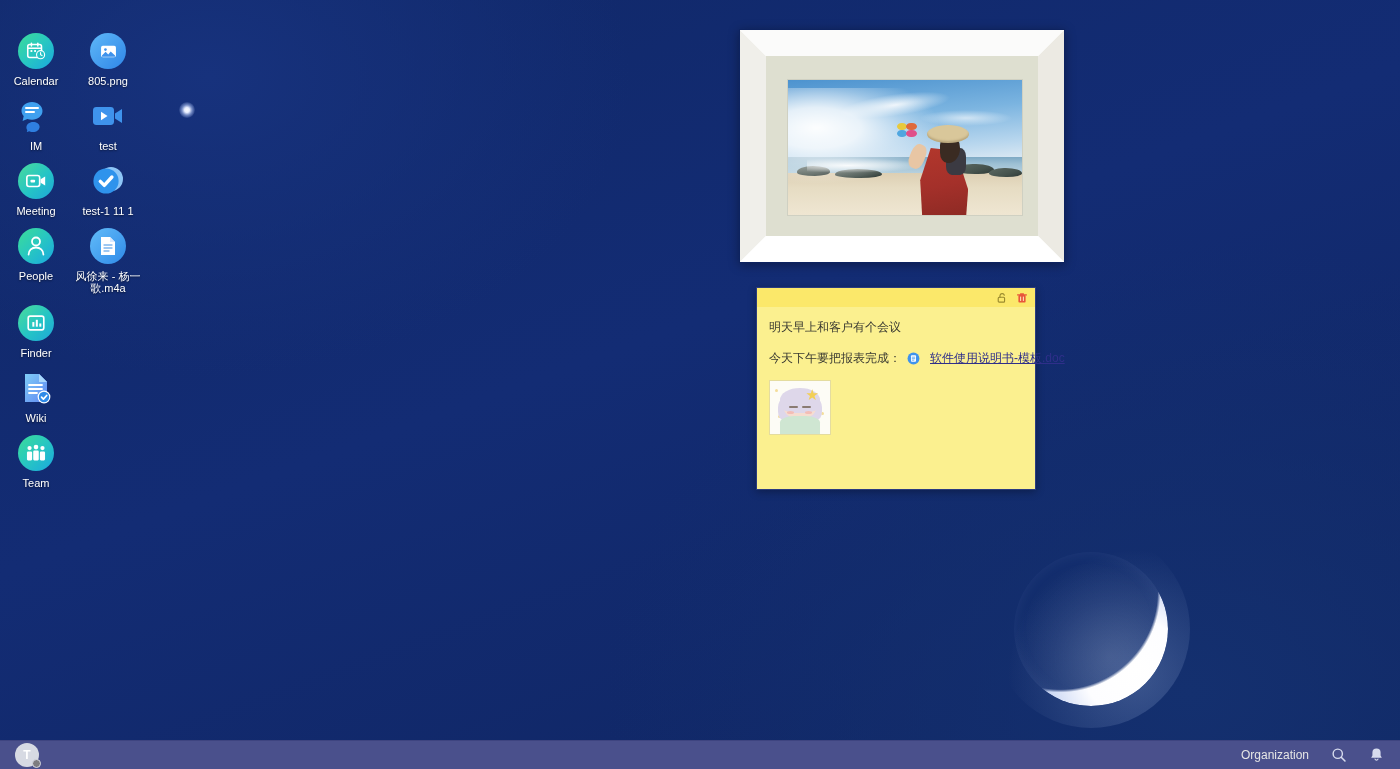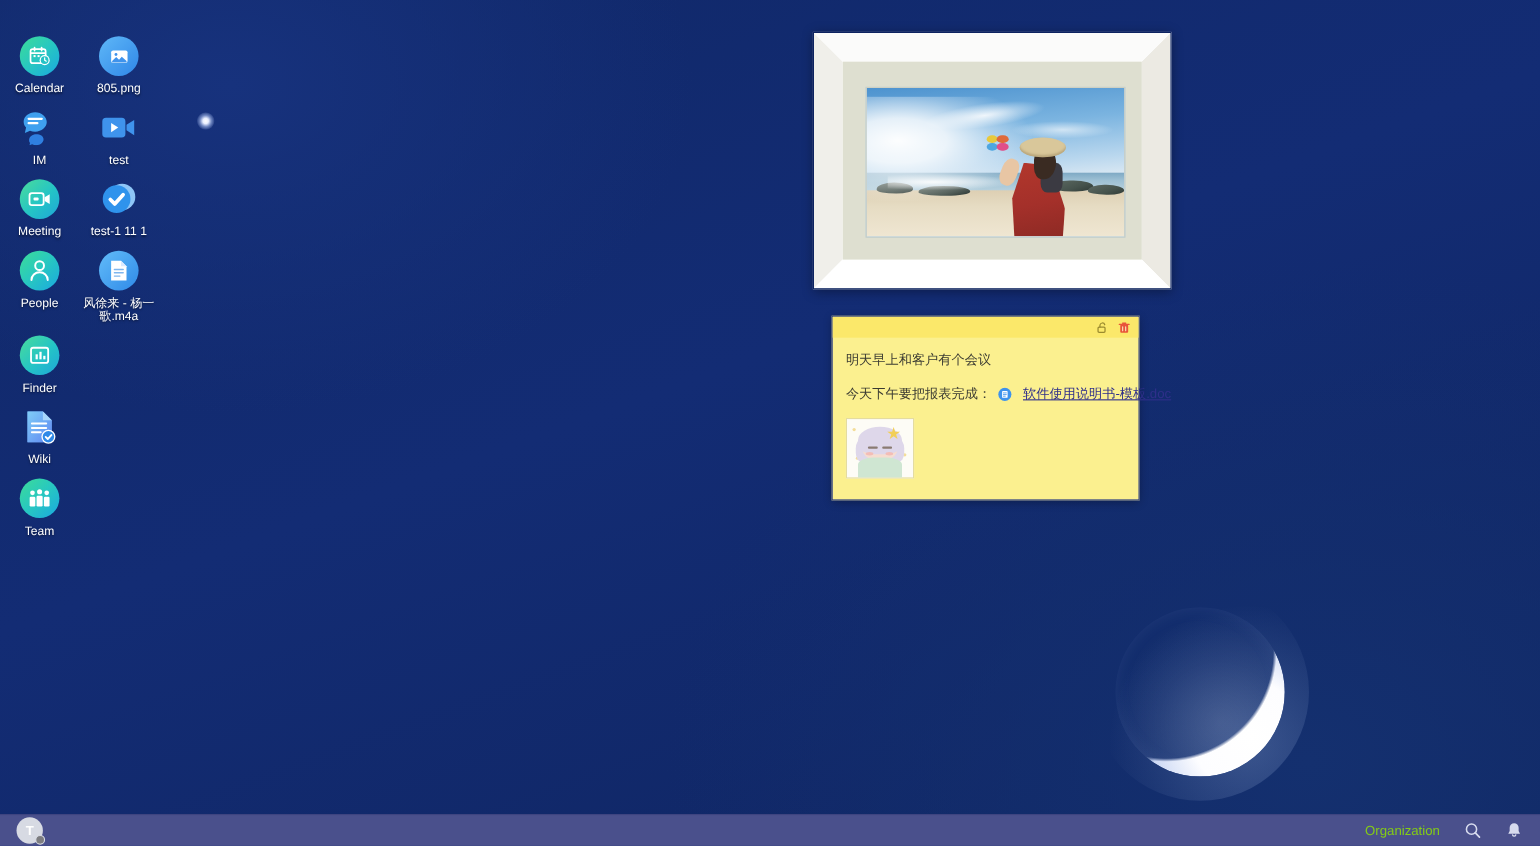--- a/index.html
+++ b/index.html
@@ -153,21 +153,21 @@
   .ph-arm { position:absolute; left:0; top:22%; width:26%; height:28%;
     background:#e8c6a4; transform: rotate(22deg); border-radius: 40%; }
   .ph-pinwheel { position:absolute; left:-22%; top:-2%; width:34%; height:16%; }
   .ph-pw-b { position:absolute; width:52%; height:52%; border-radius:50%; }
   .ph-bag { position:absolute; left:62%; top:26%; width:34%; height:30%;
     background:#3b3a42; border-radius: 30%; }
 
   
   #sticky-note {
     position: absolute; left: 756px; top: 287px;
-    width: 280px; height: 168px;
+    width: 280px; height: 203px;
     background: #fbf08f;
     border: 1px solid #2a3c80;
     box-shadow: 0 2px 8px rgba(0,0,0,.3);
     display: flex; flex-direction: column;
   }
   #note-toolbar {
     height: 19px; flex: none;
     background: #fbe86a;
     display: flex; align-items: center; justify-content: flex-end;
     gap: 7px; padding-right: 7px;
@@ -234,21 +234,21 @@
     position: absolute; right: -2px; bottom: -1px;
     width: 9px; height: 9px; border-radius: 50%;
     background: #7d7d80; border: 1px solid #d7dae3;
   }
   #taskbar-right {
     margin-left: auto;
     display: flex; align-items: center; gap: 22px;
     padding-right: 16px;
   }
   #org-label {
-    color: #84cc16; font-size: 12px; text-align: right;
+    color: #e5e5e5; font-size: 12px; text-align: right;
   }
   .tb-icon { cursor: pointer; display: flex; }
 </style>
 </head>
 <body>
 
 <div id="desktop-bg"></div>
 
 <div id="star"></div>
 

